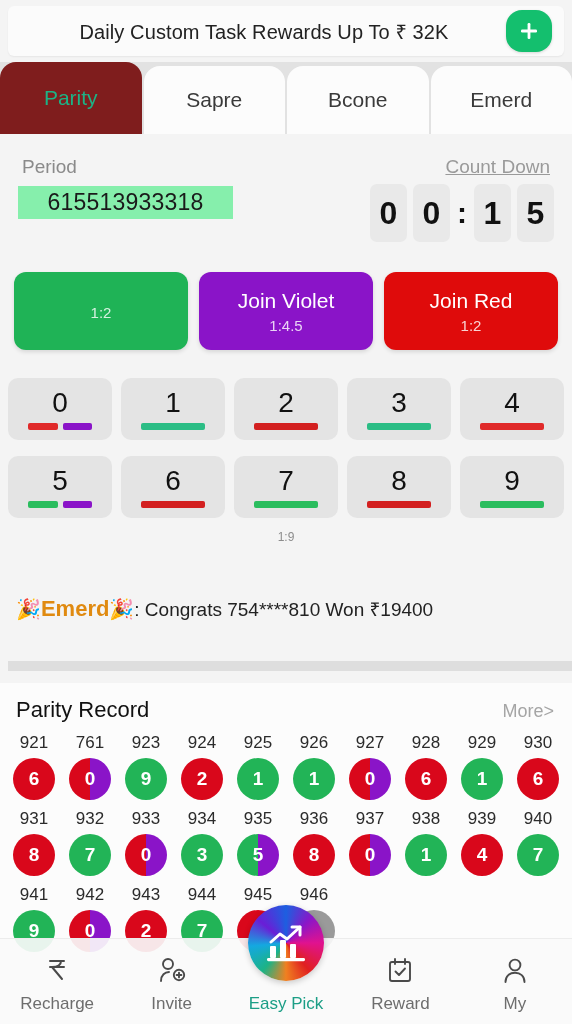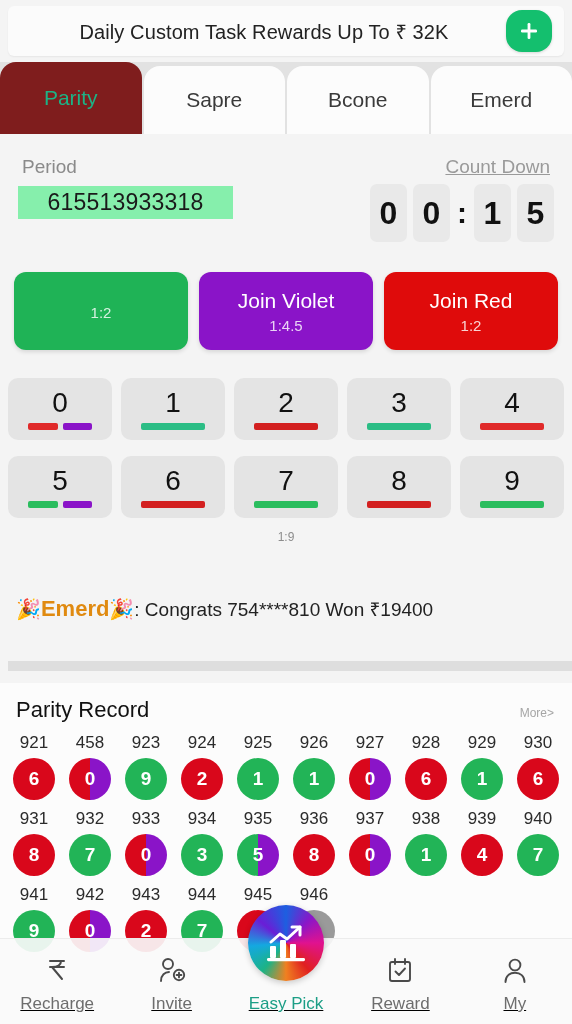--- a/index.html
+++ b/index.html
@@ -90,37 +90,36 @@
   .winner-emoji { font-size: 20px; }
 
   
   .divider { position: absolute; left: 8px; top: 661px; width: 564px; height: 10px; background: #dedede; }
   .section-gap { position: absolute; left: 0; top: 671px; width: 572px; height: 12px; background: #f4f4f4; }
 
   
   .record-panel { position: absolute; left: 0; top: 683px; width: 572px; bottom: 0; background: #fcfcfc; }
   .record-head { display: flex; align-items: baseline; justify-content: space-between; padding: 14px 18px 6px 16px; }
   .record-title { font-size: 22px; font-weight: normal; color: #111; }
-  .record-more { font-size: 12px; color: #a5a5a5; }
+  .record-more { font-size: 18px; color: #a5a5a5; }
   .record-rows { padding: 4px 6px 0 6px; }
   .record-row { display: flex; margin-bottom: 9px; }
   .record-item { flex: 1; display: flex; flex-direction: column; align-items: center; }
   .record-id { font-size: 17px; color: #2b2b2b; margin-bottom: 5px; }
   .ball {
     width: 42px; height: 42px; border-radius: 50%;
     display: flex; align-items: center; justify-content: center;
     color: #fff; font-size: 19px; font-weight: bold;
   }
 
   
   .bottom-nav {
     position: absolute; left: 0; bottom: 0; width: 572px; height: 86px;
     background: rgba(250,250,250,.92); display: flex; align-items: flex-end;
     border-top: 1px solid #ececec;
-    text-decoration: underline;
   }
   .nav-item {
     flex: 1; display: flex; flex-direction: column; align-items: center;
     padding-bottom: 10px; gap: 7px;
   }
   .nav-icon { height: 34px; display: flex; align-items: center; justify-content: center; }
   .nav-label { font-size: 17px; color: #6d6d6d; }
   .nav-item.center { position: relative; }
   .nav-item.center .nav-label { color: #1c9e86; }
   .center-badge {
@@ -278,21 +277,21 @@
       <span class="record-title">Parity Record</span>
       <span class="record-more">More&gt;</span>
     </div>
     <div class="record-rows" id="record-rows">
         <div class="record-row">
           <div class="record-item">
             <div class="record-id">921</div>
             <div class="ball" style="background: rgb(217, 7, 27);">6</div>
           </div>
           <div class="record-item">
-            <div class="record-id">458</div>
+            <div class="record-id">761</div>
             <div class="ball" style="background: linear-gradient(to right, rgb(217, 7, 27) 0px, rgb(217, 7, 27) 50%, rgb(138, 20, 200) 50%, rgb(138, 20, 200) 100%);">0</div>
           </div>
           <div class="record-item">
             <div class="record-id">923</div>
             <div class="ball" style="background: rgb(34, 180, 87);">9</div>
           </div>
           <div class="record-item">
             <div class="record-id">924</div>
             <div class="ball" style="background: rgb(217, 7, 27);">2</div>
           </div>

